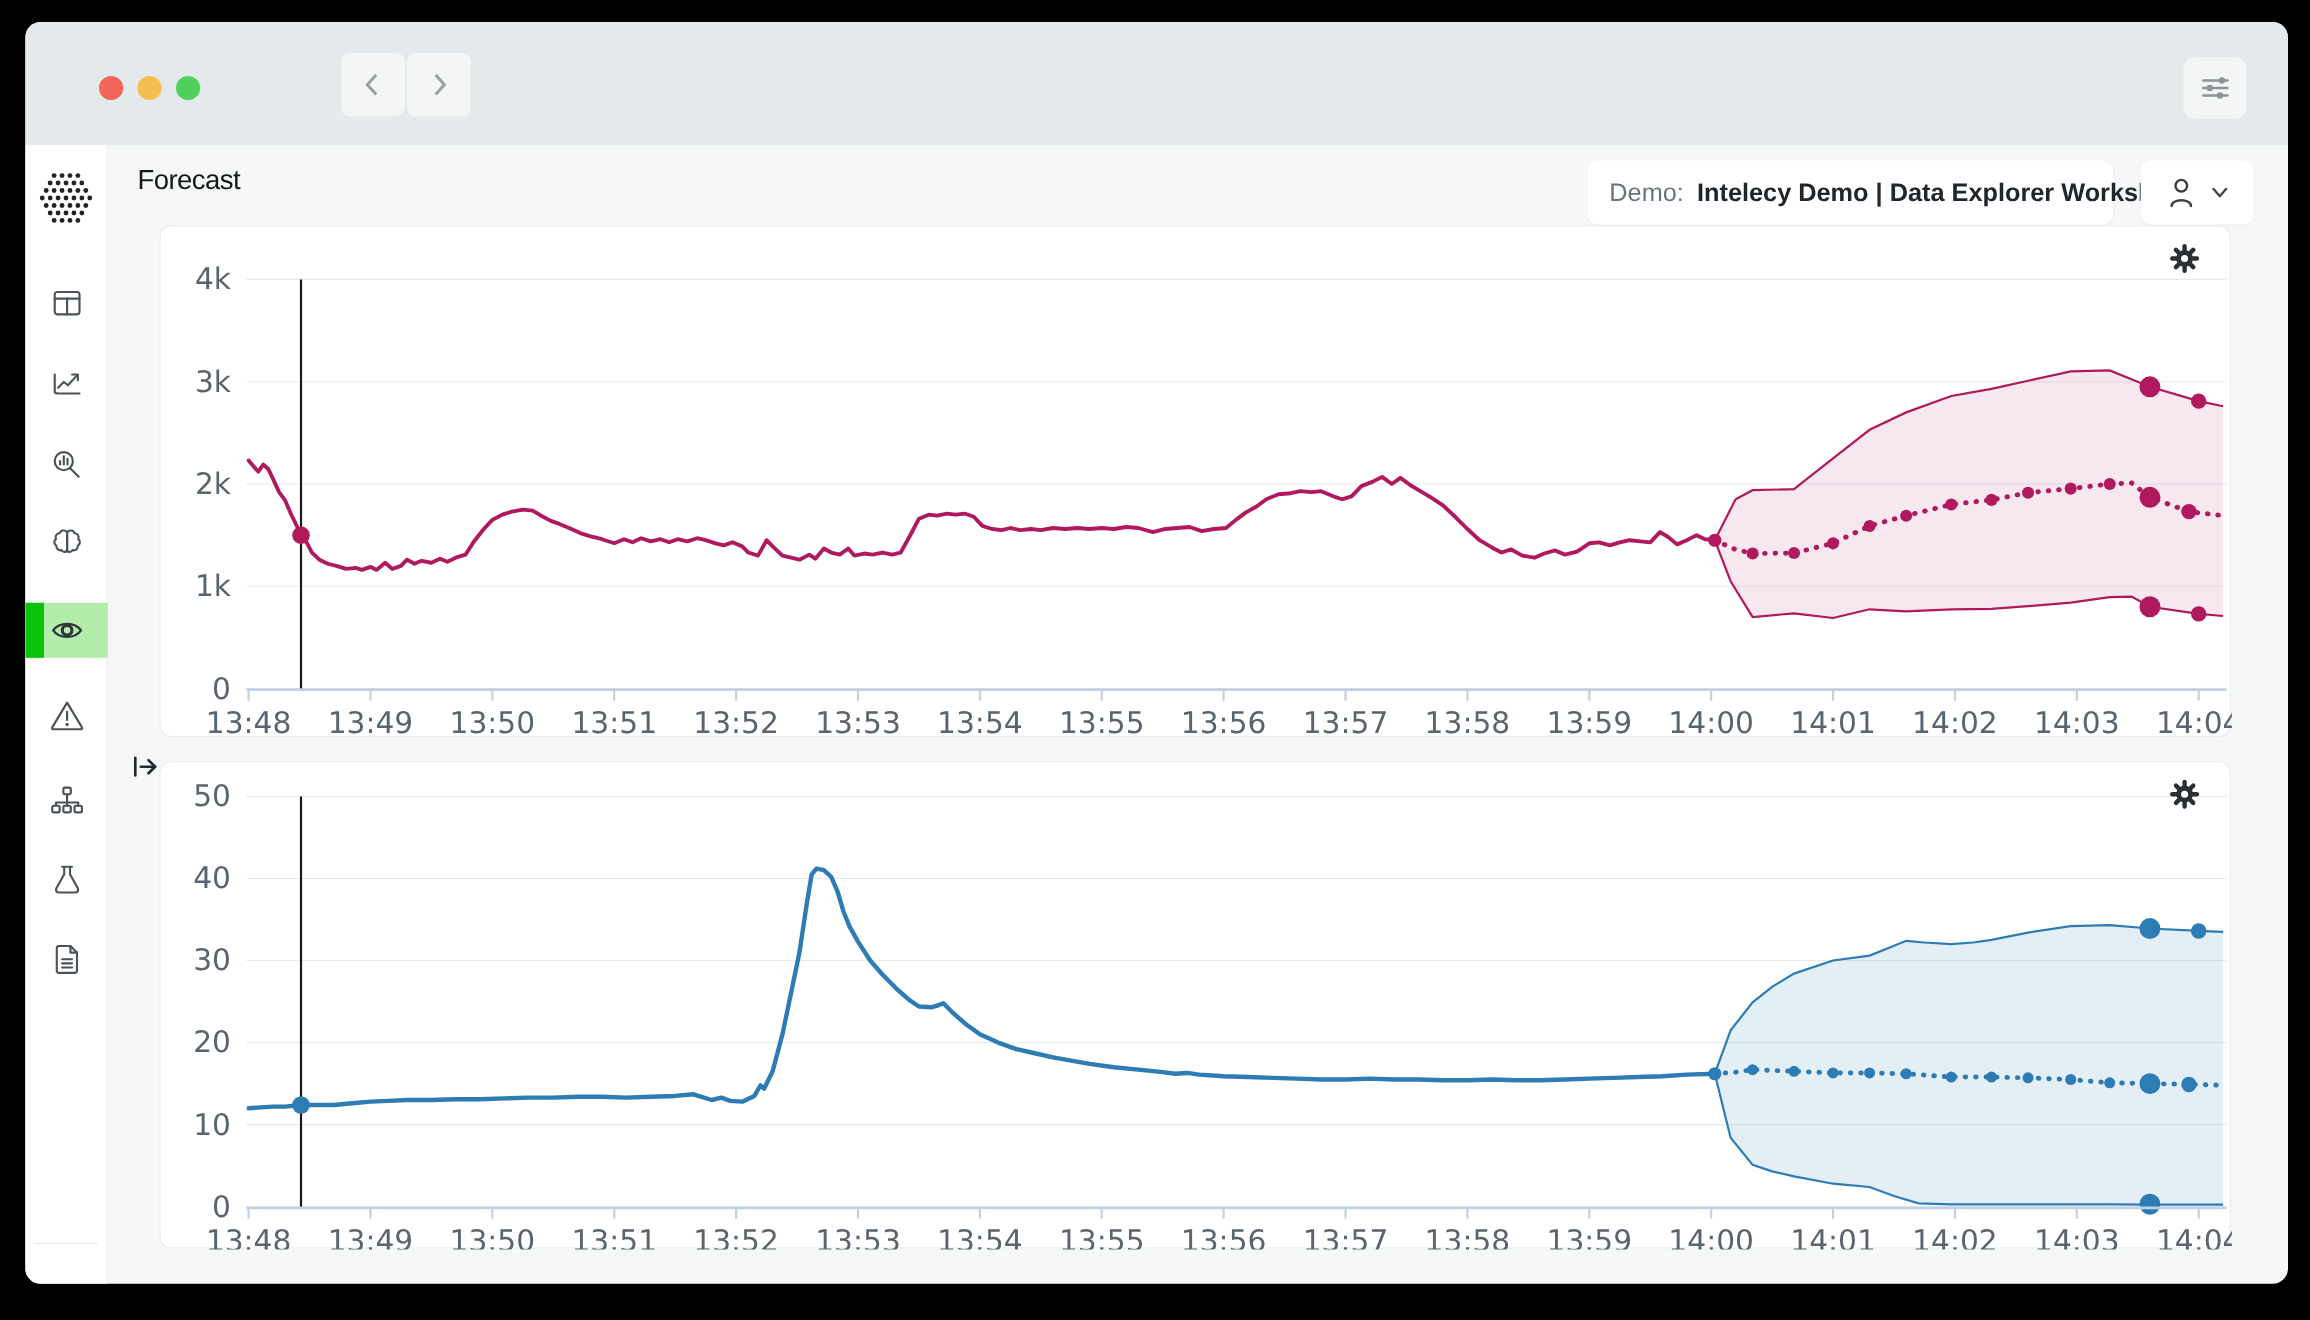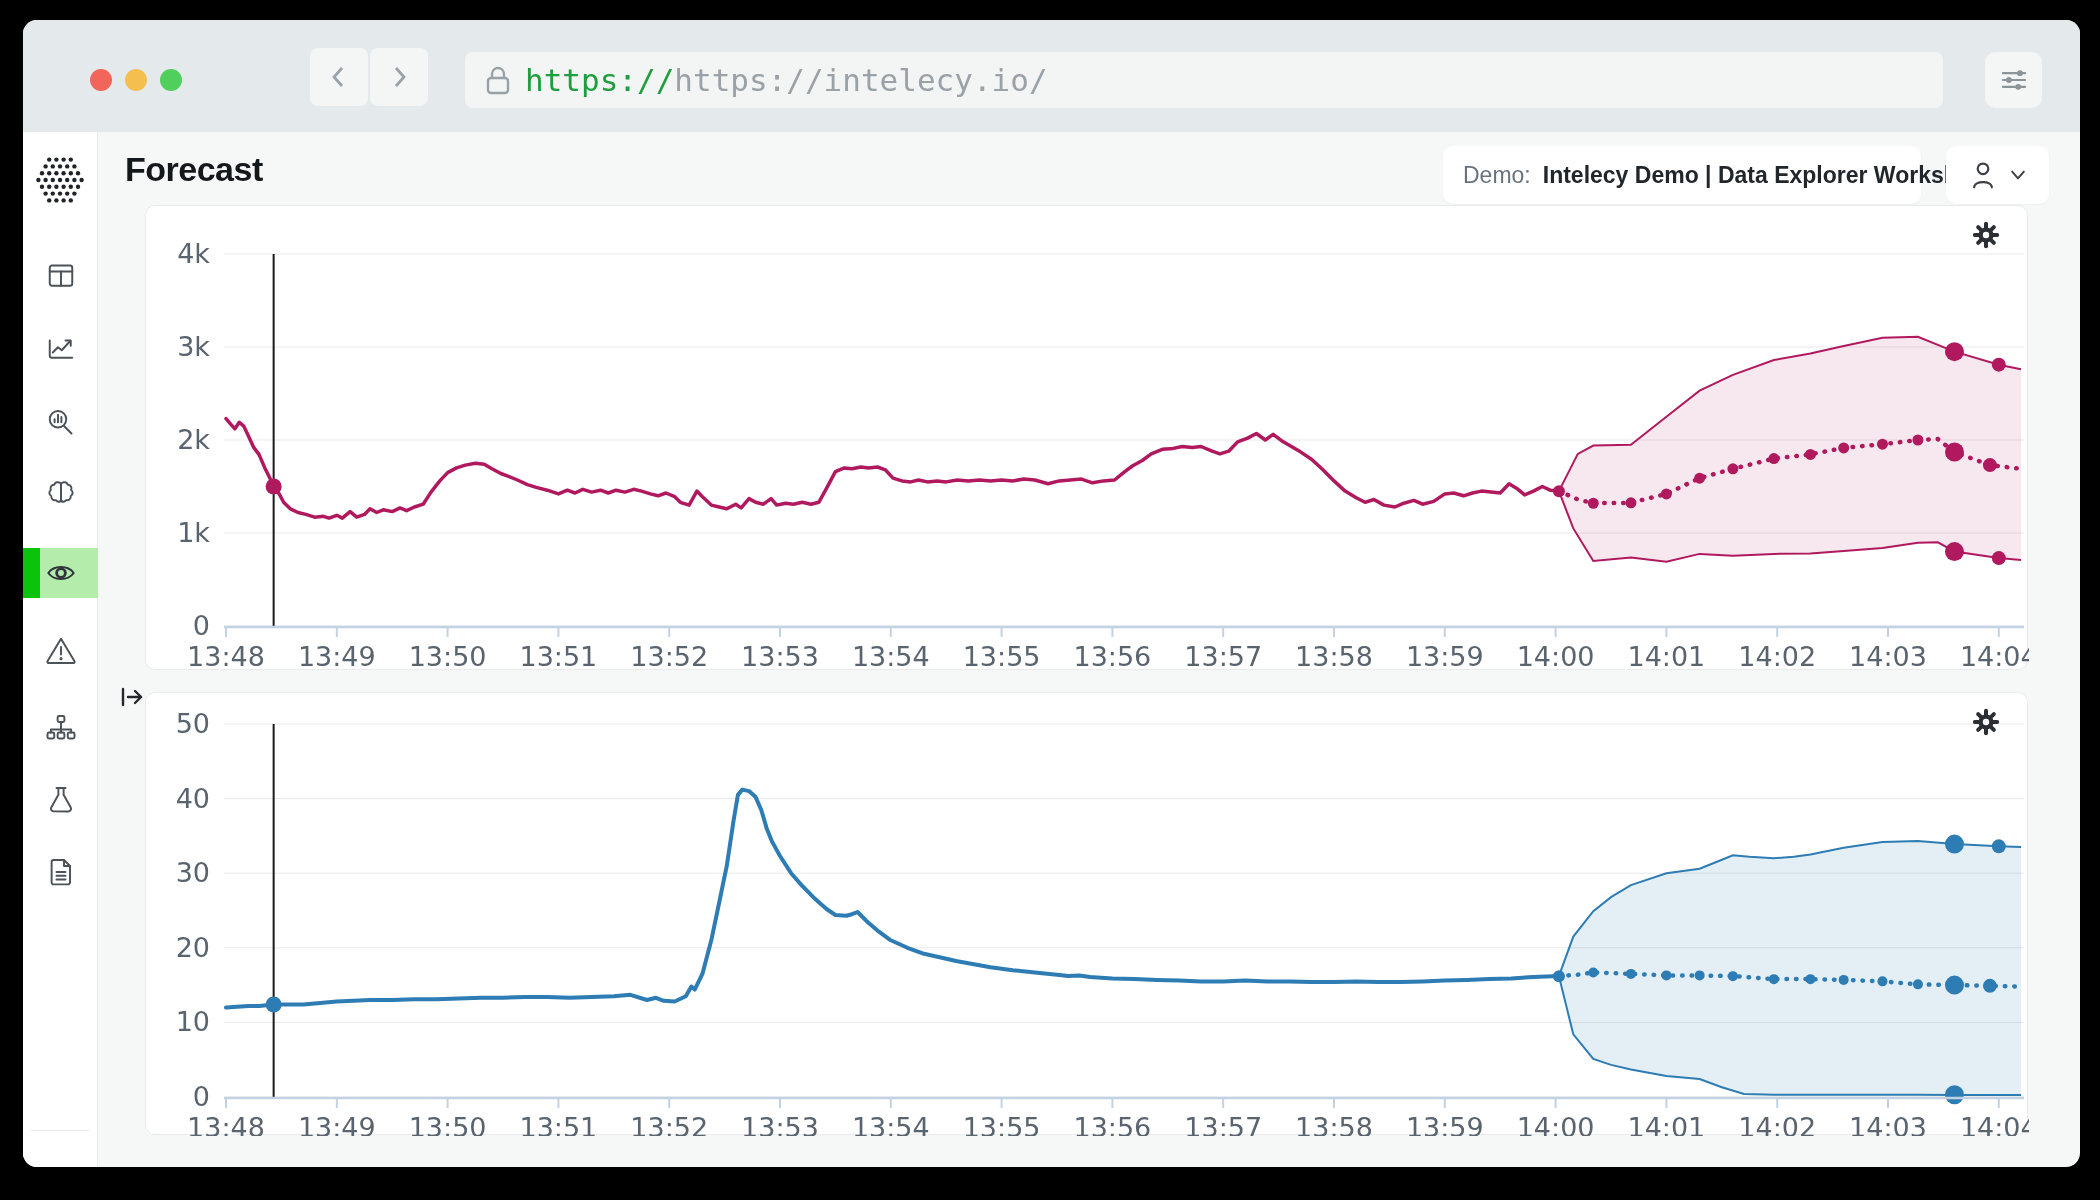--- a/index.html
+++ b/index.html
@@ -25,21 +25,21 @@
              border-right:1px solid #ececec; }
   .logo { position:absolute; left:50%; transform:translateX(-50%); top:22px; }
   .side-item { position:absolute; left:0; width:75px; height:50px; display:flex;
                align-items:center; justify-content:center; cursor:pointer; }
   .side-item svg { stroke:#4b5258; fill:none; stroke-width:2.6; stroke-linecap:round; stroke-linejoin:round; }
   .side-item.active { background:#b4ecab; }
   .side-item.active::before { content:""; position:absolute; left:0; top:0; bottom:0; width:17px; background:#0cc30c; }
   .side-item.active svg { stroke:#30363b; }
   .side-div { position:absolute; left:8px; right:8px; top:998px; height:1px; background:#e7e9e9; }
   
-  .page-title { position:absolute; left:102px; top:130px; font-size:34px; font-weight:700; color:#15181b; letter-spacing:-0.5px; }
+  .page-title { position:absolute; left:102px; top:130px; font-size:25px; font-weight:400; color:#15181b; letter-spacing:-0.5px; }
   .site-select { position:absolute; left:1420px; top:126px; width:478px; height:58px; background:#fff;
                  border-radius:10px; display:flex; align-items:center; padding:0 20px; gap:12px;
                  box-shadow:0 1px 2px rgba(0,0,0,0.04); cursor:pointer; }
   .site-label { color:#6a737c; font-size:23px; }
   .site-value { color:#21262b; font-size:23px; font-weight:700; white-space:nowrap; }
   .user-menu { position:absolute; left:1923px; top:126px; width:103px; height:58px; background:#fff;
                border-radius:10px; display:flex; align-items:center; justify-content:center; gap:10px;
                box-shadow:0 1px 2px rgba(0,0,0,0.04); cursor:pointer; }
   
   .card { position:absolute; left:122px; width:1883px; background:#fff; border:1px solid #e9ebed;
@@ -62,28 +62,20 @@
     <div class="tl grn"></div>
     <div class="navbtn" style="left:287px">
       <svg width="26" height="26" viewBox="0 0 26 26">
           <polyline points="16,4 8,13 16,22" fill="none" stroke-width="2.8"></polyline>
         </svg>
     </div>
     <div class="navbtn" style="left:347px">
       <svg width="26" height="26" viewBox="0 0 26 26">
           <polyline points="10,4 18,13 10,22" fill="none" stroke-width="2.8"></polyline>
         </svg>
-    </div>
-    <div class="urlbar">
-      <svg width="30" height="34" viewBox="0 0 30 34" style="margin-right:12px">
-        <rect x="5" y="15" width="20" height="15" rx="3" fill="none" stroke="#98a1a6" stroke-width="2.4"></rect>
-        <path d="M9 15 v-4 a6 6 0 0 1 12 0 v4" fill="none" stroke="#98a1a6" stroke-width="2.4"></path>
-      </svg>
-      <span class="url-scheme">https://</span>
-        <span class="url-rest">https://intelecy.io/</span>
     </div>
     <div class="chromebtn">
       <svg width="34" height="34" viewBox="0 0 40 40">
         <g stroke="#8b9499" stroke-width="2.6" stroke-linecap="round">
           <line x1="7" y1="12" x2="33" y2="12"></line>
             <line x1="7" y1="20" x2="33" y2="20"></line>
             <line x1="7" y1="28" x2="33" y2="28"></line>
         </g>
         <circle cx="27" cy="12" r="3.4" fill="#8b9499"></circle>
           <circle cx="14" cy="20" r="3.4" fill="#8b9499"></circle>

